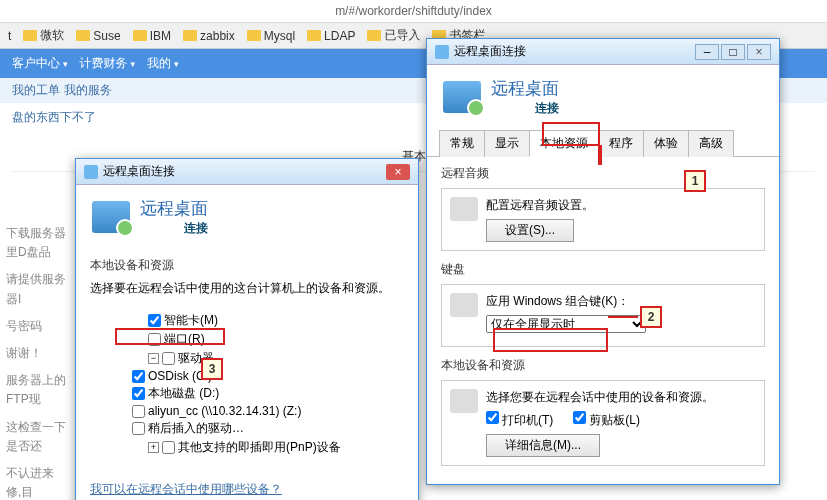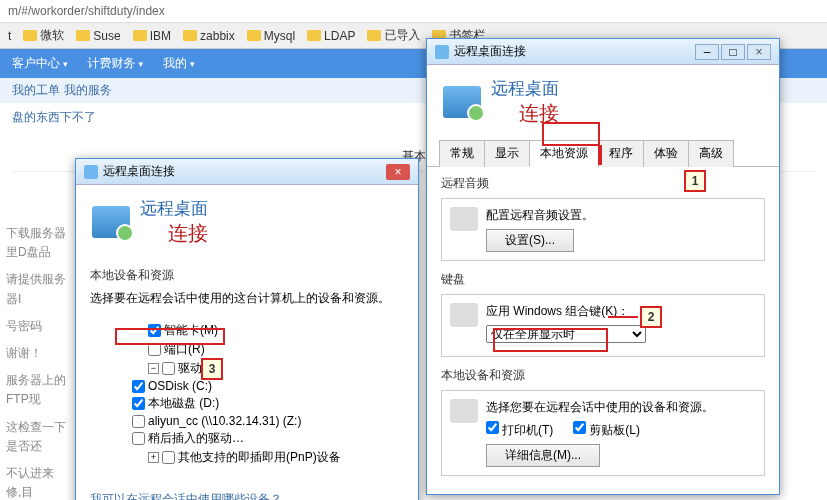--- a/index.html
+++ b/index.html
@@ -1,23 +1,23 @@
 <!DOCTYPE html>
 <html><head>
 <meta charset="utf-8">
 <style>
 * { margin: 0; padding: 0; box-sizing: border-box; font-family: "Microsoft YaHei", Arial, sans-serif; font-size: 12px; }
 body { background: #fff; width: 827px; height: 500px; overflow: hidden; position: relative; }
 
-.url-bar { background: #fff; border-bottom: 1px solid #ddd; padding: 4px 8px; color: #666; }
+.url-bar { background: #fff; border-bottom: 1px solid #ddd; padding: 4px 8px; color: #666; text-align: center; }
 .bookmarks { background: #f0f0f0; border-bottom: 1px solid #ccc; padding: 4px 8px; display: flex; gap: 12px; align-items: center; }
 .bookmarks .bm { display: flex; align-items: center; gap: 3px; color: #333; cursor: pointer; }
 .bookmarks .folder-icon { width: 14px; height: 11px; background: #f4c842; border-radius: 1px; display: inline-block; }
 
-.nav-bar { background: #4a90e2; color: #fff; padding: 6px 12px; display: flex; gap: 20px; align-items: center; }
+.nav-bar { background: #4a90e2; color: #fff; padding: 6px 12px; display: flex; gap: 12px; align-items: center; }
 .nav-bar .nav-item { color: #fff; cursor: pointer; display: flex; align-items: center; gap: 3px; }
 .nav-bar .dropdown-arrow::after { content: "▾"; font-size: 9px; }
 
 .tab-row { background: #eaf2fb; padding: 4px 12px; display: flex; gap: 4px; color: #3b6ea5; }
 .tab-row .tab { cursor: pointer; }
 .breadcrumb { padding: 6px 12px; color: #3b6ea5; }
 
 .content-area { padding: 10px 12px; color: #333; }
 .content-header { display: flex; gap: 40px; padding: 6px 0; border-bottom: 1px solid #eee; }
 .content-row { display: flex; gap: 40px; padding: 6px 0; color: #555; }
@@ -28,21 +28,21 @@
 
 .dialog { position: absolute; background: #fff; border: 1px solid #4a90d9; box-shadow: 0 2px 10px rgba(0,0,0,0.4); }
 .titlebar { background: linear-gradient(#eaf4fd, #c8e0f6); padding: 4px 8px; display: flex; align-items: center; justify-content: space-between; border-bottom: 1px solid #aac; }
 .titlebar .title-left { display: flex; align-items: center; gap: 5px; }
 .titlebar .close-x { width: 24px; height: 16px; background: #d9534f; color: #fff; text-align: center; border-radius: 2px; line-height: 16px; cursor: pointer; }
 .titlebar .win-btn { width: 24px; height: 16px; background: #d6e8f8; border: 1px solid #88aacc; text-align: center; line-height: 14px; cursor: pointer; margin-left: 2px; }
 .header-block { padding: 12px 16px; display: flex; align-items: center; gap: 10px; text-align: right; }
 .header-block .monitor-icon { width: 38px; height: 32px; background: linear-gradient(#6fb7ef,#3a87c7); border-radius: 3px; position: relative; }
 .header-block .monitor-icon::after { content: ""; position: absolute; bottom: -4px; right: -4px; width: 14px; height: 14px; background: #7cc96e; border-radius: 50%; border: 2px solid #fff; }
 .header-block .h-title { color: #2b6bb1; font-size: 17px; }
-.header-block .h-sub { color: #b91c1c; font-size: 20px; }
+.header-block .h-sub { color: #0c4a6e; font-size: 12px; font-weight: bold; }
 
 .tabs-row { display: flex; border-bottom: 1px solid #bbb; padding-left: 12px; }
 .tabs-row .t { padding: 4px 10px; border: 1px solid #bbb; border-bottom: none; background: #f0f0f0; margin-right: -1px; cursor: pointer; position: relative; top: 1px; }
 .tabs-row .t.active { background: #fff; border-bottom: 1px solid #fff; }
 
 .section { padding: 8px 14px; }
 .section-label { color: #333; margin-bottom: 6px; }
 .fieldset { border: 1px solid #ccc; padding: 8px 10px 8px 44px; position: relative; margin-bottom: 10px; }
 .fieldset .fs-icon { position: absolute; left: 8px; top: 8px; width: 28px; height: 24px; background: #ddd; border-radius: 3px; }
 .fieldset .btn { background: linear-gradient(#f8f8f8,#e4e4e4); border: 1px solid #999; padding: 2px 18px; cursor: pointer; display: inline-block; }

